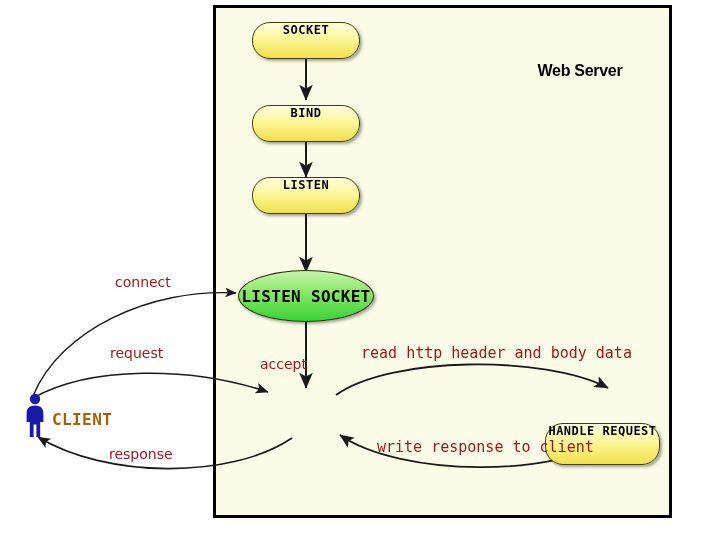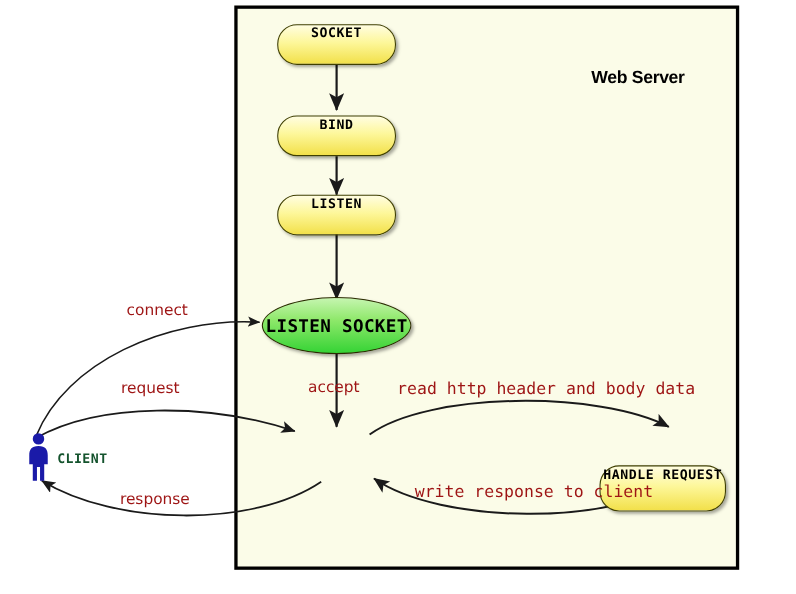--- a/index.html
+++ b/index.html
@@ -115,22 +115,22 @@
     top: 393px;
     width: 26px;
     height: 46px;
   }
   #client-label {
     position: absolute;
     left: 52px;
     top: 410px;
     font-family: "DejaVu Sans Mono", monospace;
     font-weight: bold;
-    font-size: 12px;
-    color: #14532d;
+    font-size: 16px;
+    color: #a16207;
     letter-spacing: 0.4px;
   }
 </style>
 </head>
 <body>
 
 <div id="canvas">
 
   <div id="server-panel"></div>
   <div id="server-title">Web Server</div>
@@ -188,19 +188,19 @@
              L14.4 31.5 L14.4 44 L18.2 44 L18.2 29 L21.4 29 L21.4 21 C21.4 16 19.5 12.5 13 12.5 Z" fill="#1a1aa8"></path>
   </svg>
   <div id="client-label">CLIENT</div>
 
   <div class="edge-label label-serif" style="left:115px; top:274px;">connect</div>
 
   <div class="edge-label label-serif" style="left:110px; top:345px;">request</div>
 
   <div class="edge-label label-serif" style="left:109px; top:446px;">response</div>
 
-  <div class="edge-label label-serif" style="left:260px; top:344px;margin-left:20px;">accept</div>
+  <div class="edge-label label-serif" style="left:260px; top:356px;">accept</div>
 
   <div class="edge-label label-mono" style="left:361px; top:344px;">read http header and body data</div>
 
   <div class="edge-label label-mono" style="left:377px; top:438px;">write response to client</div>
 
 </div>
 
 </body></html>

